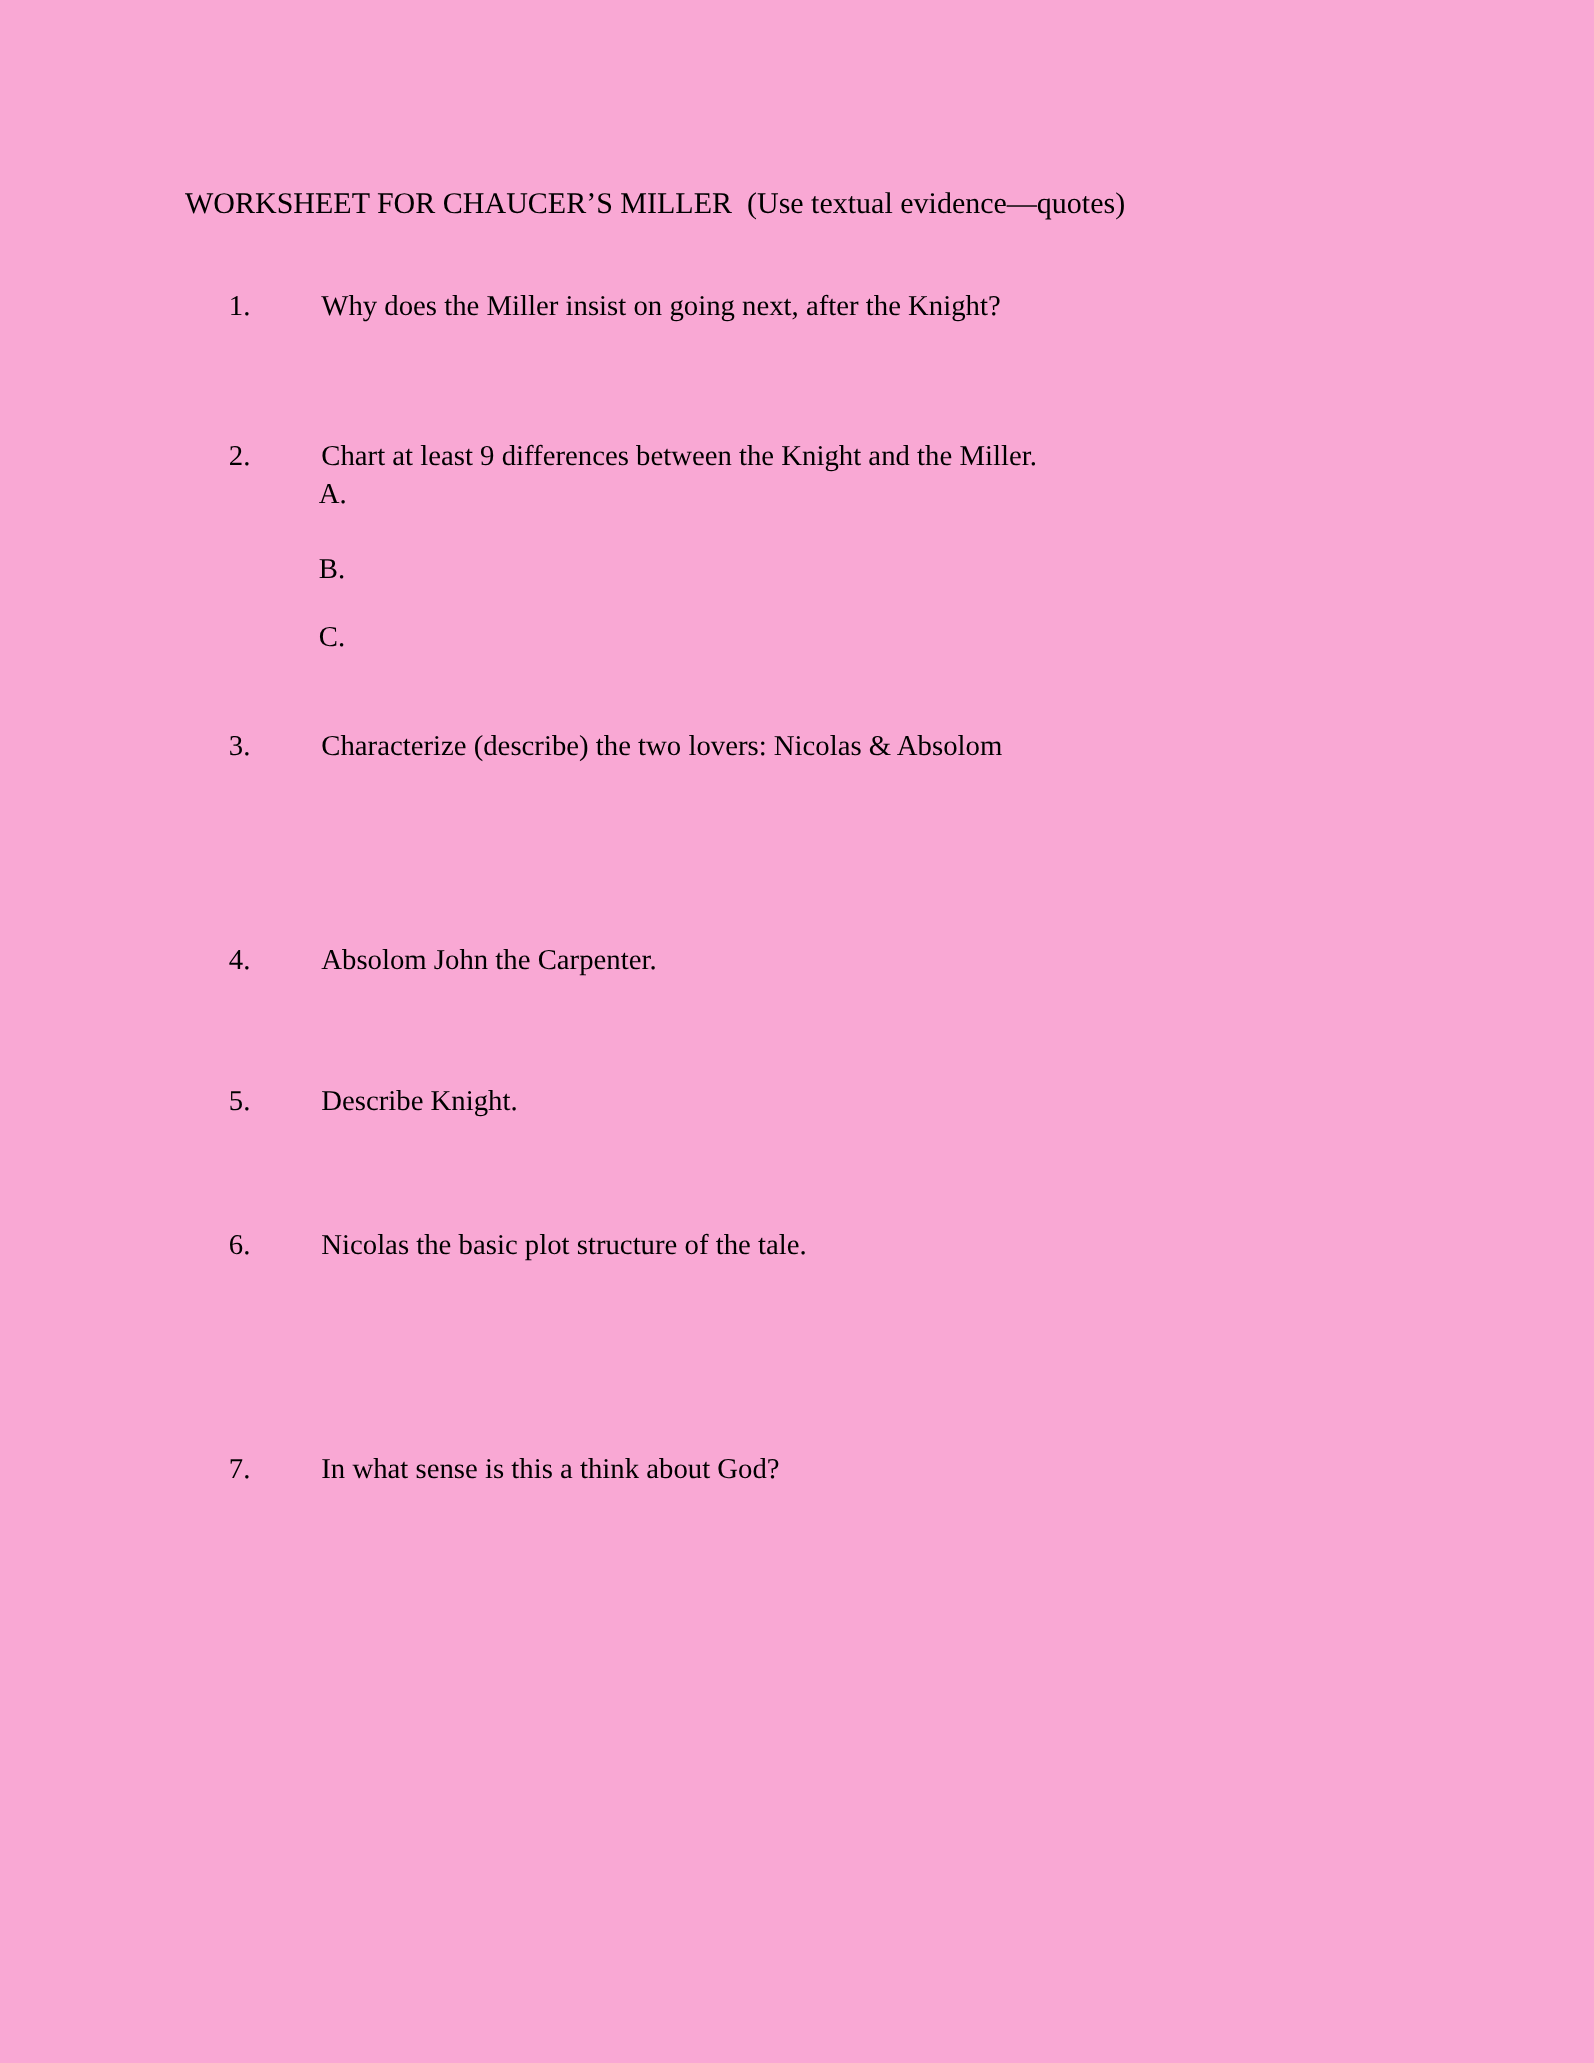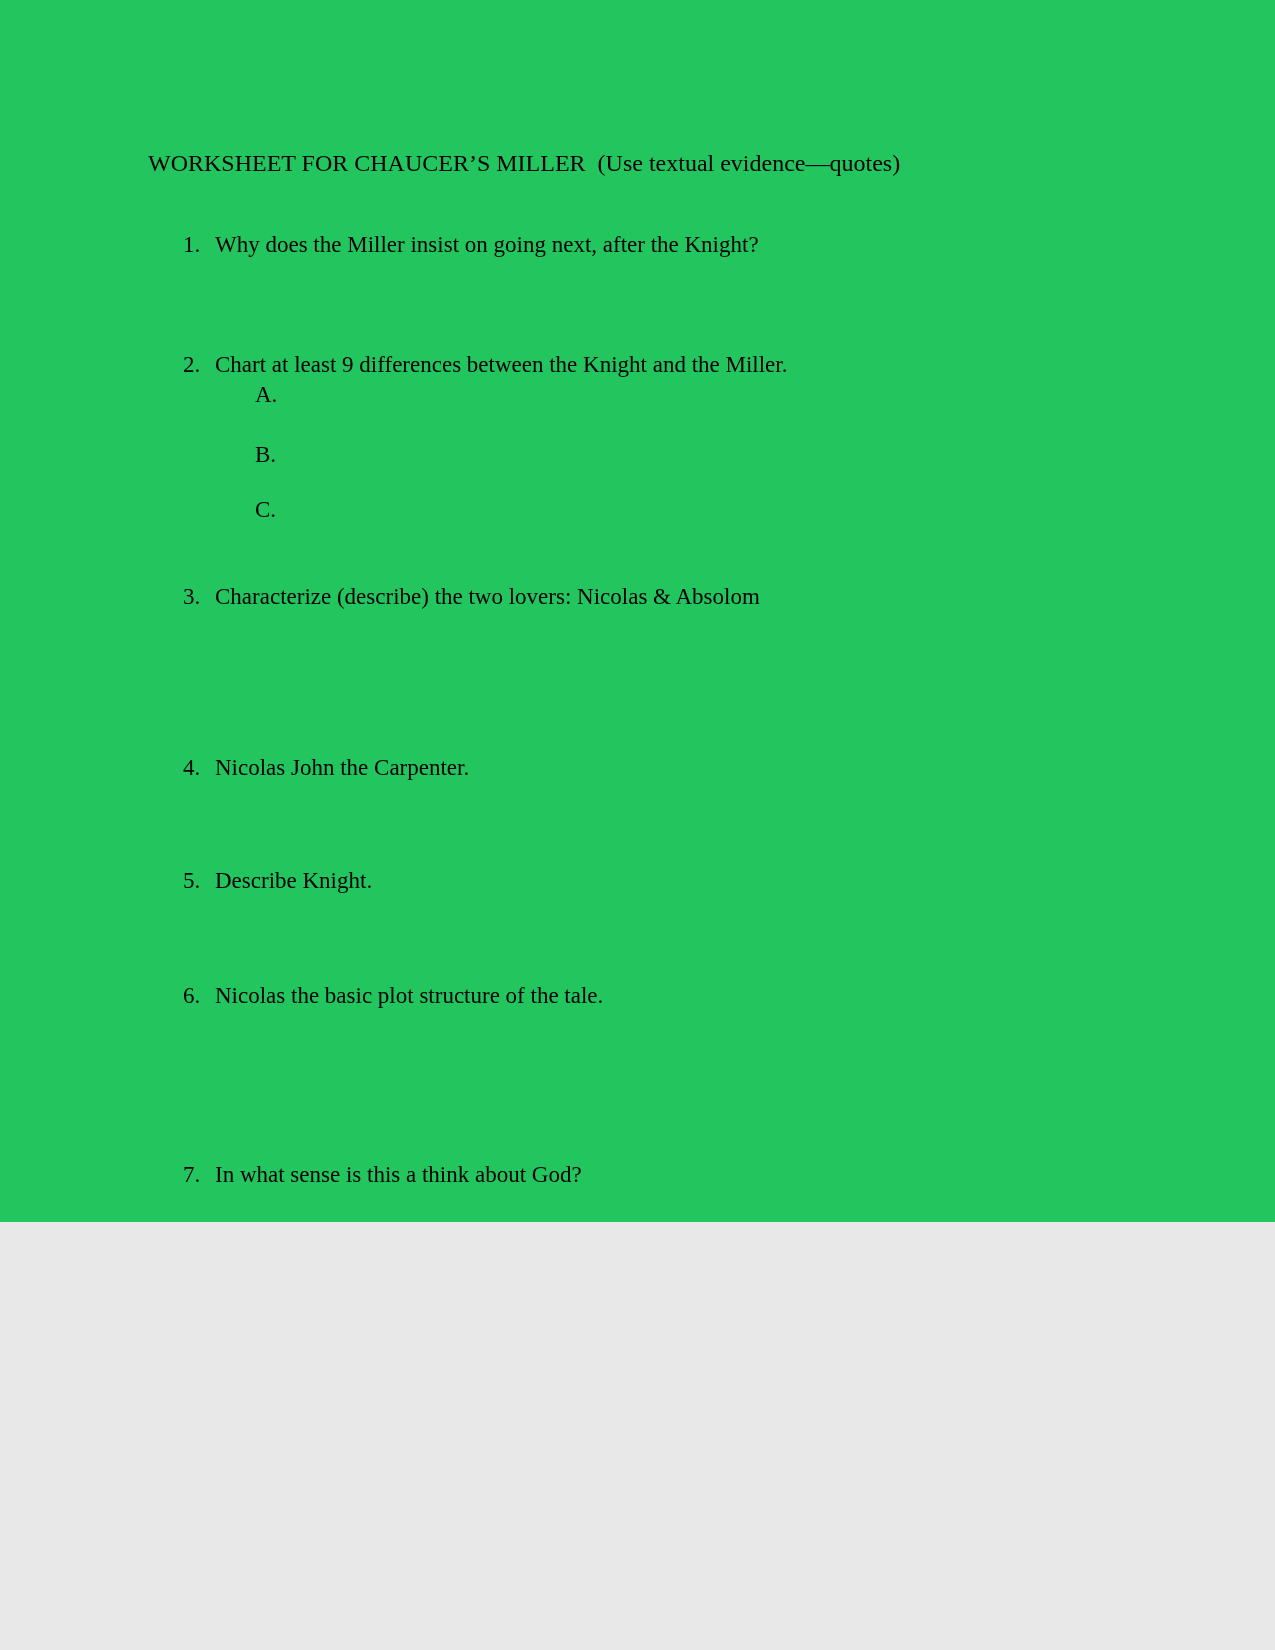--- a/index.html
+++ b/index.html
@@ -3,23 +3,23 @@
 <meta charset="utf-8">
 <style>
   html, body {
     margin: 0;
     padding: 0;
     background: #e8e8e8;
   }
   .page {
     position: relative;
     width: 1275px;
-    height: 1222px;
+    height: 1650px;
     margin: 0 auto;
-    background: #22c55e;
+    background: #f9a8d4;
     color: #000000;
     font-family: "Liberation Serif", "DejaVu Serif", serif;
     font-size: 23px;
     line-height: 30px;
     overflow: hidden;
   }
   .doc-title {
     position: absolute;
     left: 148px;
     top: 148px;
@@ -31,21 +31,21 @@
     left: 183px;
     right: 120px;
   }
   .q-num {
     position: absolute;
     left: 0;
     top: 0;
     width: 60px;
   }
   .q-text {
-    margin-left: 32px;
+    margin-left: 74px;
   }
   .sub-item {
     position: absolute;
     left: 255px;
   }
   .q7-line2 {
     display: block;
   }
 </style>
 </head>
@@ -68,21 +68,21 @@
   <div class="sub-item" style="top:440px">B.</div>
   <div class="sub-item" style="top:495px">C.</div>
 
   <div class="q-row" style="top:582px">
     <span class="q-num">3.</span>
     <div class="q-text">Characterize (describe) the two lovers:  Nicolas &amp; Absolom</div>
   </div>
 
   <div class="q-row" style="top:753px">
     <span class="q-num">4.</span>
-    <div class="q-text">Nicolas John the Carpenter.</div>
+    <div class="q-text">Absolom John the Carpenter.</div>
   </div>
 
   <div class="q-row" style="top:866px">
     <span class="q-num">5.</span>
     <div class="q-text">Describe Knight.</div>
   </div>
 
   <div class="q-row" style="top:981px">
     <span class="q-num">6.</span>
     <div class="q-text">Nicolas the basic plot structure of the tale.</div>

